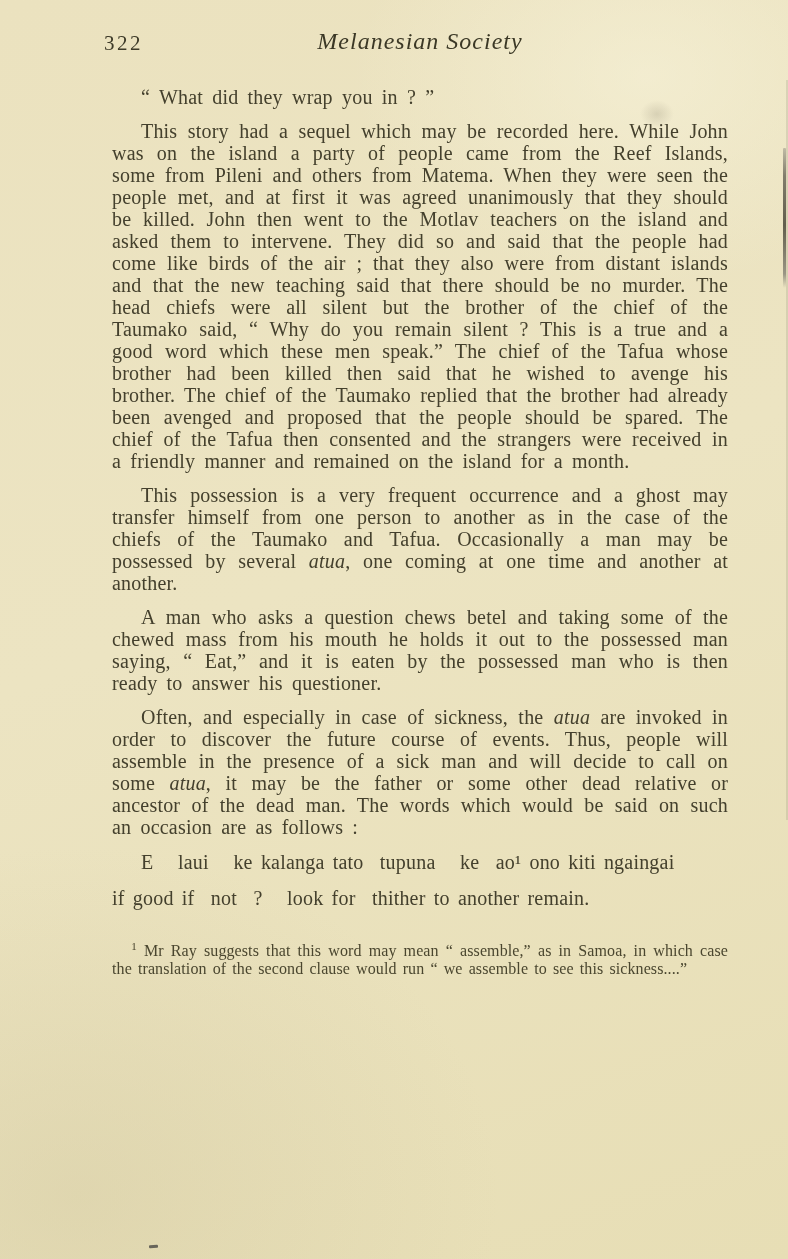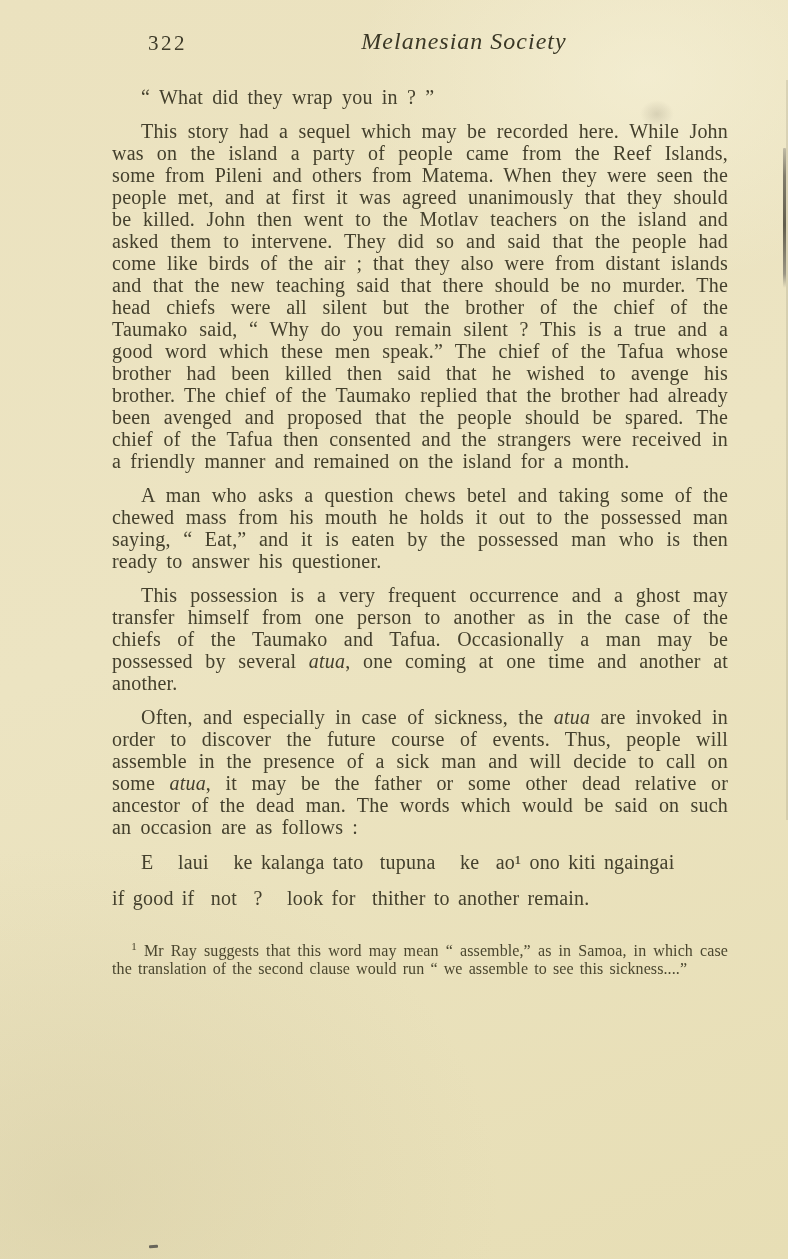--- a/index.html
+++ b/index.html
@@ -8,21 +8,21 @@
     width:788px;height:1259px;
     margin:0;
     background:
       radial-gradient(ellipse 420px 300px at 82% 6%, rgba(248,244,220,0.55), rgba(248,244,220,0) 70%),
       radial-gradient(ellipse 600px 500px at 10% 95%, rgba(205,195,155,0.35), rgba(205,195,155,0) 70%),
       linear-gradient(160deg,#ebe2bf 0%, #ece4c2 45%, #e7deb5 100%);
     overflow:hidden;
     font-family:"Liberation Serif","DejaVu Serif",serif;
     color:#44402d;
   }
-  .header{position:absolute;top:28px;left:100px;width:640px;height:34px;margin-left:44px;}
+  .header{position:absolute;top:28px;left:100px;width:640px;height:34px;}
   .pagenum{
     position:absolute;left:4px;top:3px;
     font-size:21px;letter-spacing:2.5px;color:#3e3b29;
   }
   .running-title{
     position:absolute;left:0;top:0;width:100%;
     text-align:center;font-style:italic;font-size:24px;
     letter-spacing:1px;color:#3b3826;
   }
   .body{position:absolute;left:100px;top:74px;width:640px;}
@@ -72,22 +72,22 @@
 
   <div class="header">
     <span class="pagenum">322</span>
     <span class="running-title">Melanesian Society</span>
   </div>
 
   <div class="body">
     <p class="indent">“ What did they wrap you in ? ”</p>
 
     <p class="para"><span>This story had a sequel which may be recorded here. While John was on the island a party of people came from the Reef Islands, some from Pileni and others from Matema. When they were seen the people met, and at first it was agreed unanimously that they should be killed.  John then went to the Motlav teachers on the island and asked them to intervene.  They did so and said that the people had come like birds of the air ; that they also were from distant islands and that the new teaching said that there should be no murder.  The head chiefs were all silent but the brother of the chief of the Taumako said, “ Why do you remain silent ?  This is a true and a good word which these men speak.”  The chief of the Tafua whose brother had been killed then said that he wished to avenge his brother.  The chief of the Taumako replied that the brother had already been avenged and proposed that the people should be spared.  The chief of the Tafua then consented and the strangers were received in a friendly manner and remained on the island for a month.</span></p>
+    <p class="para"><span>This possession is a very frequent occurrence and a ghost may transfer himself from one person to another as in the case of the chiefs of the Taumako and Tafua.  Occasionally a man may be possessed by several </span><span class="it">atua</span><span>, one coming at one time and another at another.</span></p>
     <p class="para"><span>A man who asks a question chews betel and taking some of the chewed mass from his mouth he holds it out to the possessed man saying, “ Eat,” and it is eaten by the possessed man who is then ready to answer his questioner.</span></p>
-    <p class="para"><span>This possession is a very frequent occurrence and a ghost may transfer himself from one person to another as in the case of the chiefs of the Taumako and Tafua.  Occasionally a man may be possessed by several </span><span class="it">atua</span><span>, one coming at one time and another at another.</span></p>
     <p class="para"><span>Often, and especially in case of sickness, the </span><span class="it">atua</span><span> are invoked in order to discover the future course of events. Thus, people will assemble in the presence of a sick man and will decide to call on some </span><span class="it">atua</span><span>, it may be the father or some other dead relative or ancestor of the dead man.  The words which would be said on such an occasion are as follows :</span></p>
 
     <div class="interlinear">
       <p class="vern indent">E   laui   ke kalanga tato  tupuna   ke  ao¹ ono kiti ngaingai</p>
       <p class="gloss">if good if  not  ?   look for  thither to another remain.</p>
     </div>
 
     <div class="footnote">
       <p><sup>1</sup><span> Mr Ray suggests that this word may mean “ assemble,” as in Samoa, in which case the translation of the second clause would run “ we assemble to see this sickness....”</span></p>
     </div>

